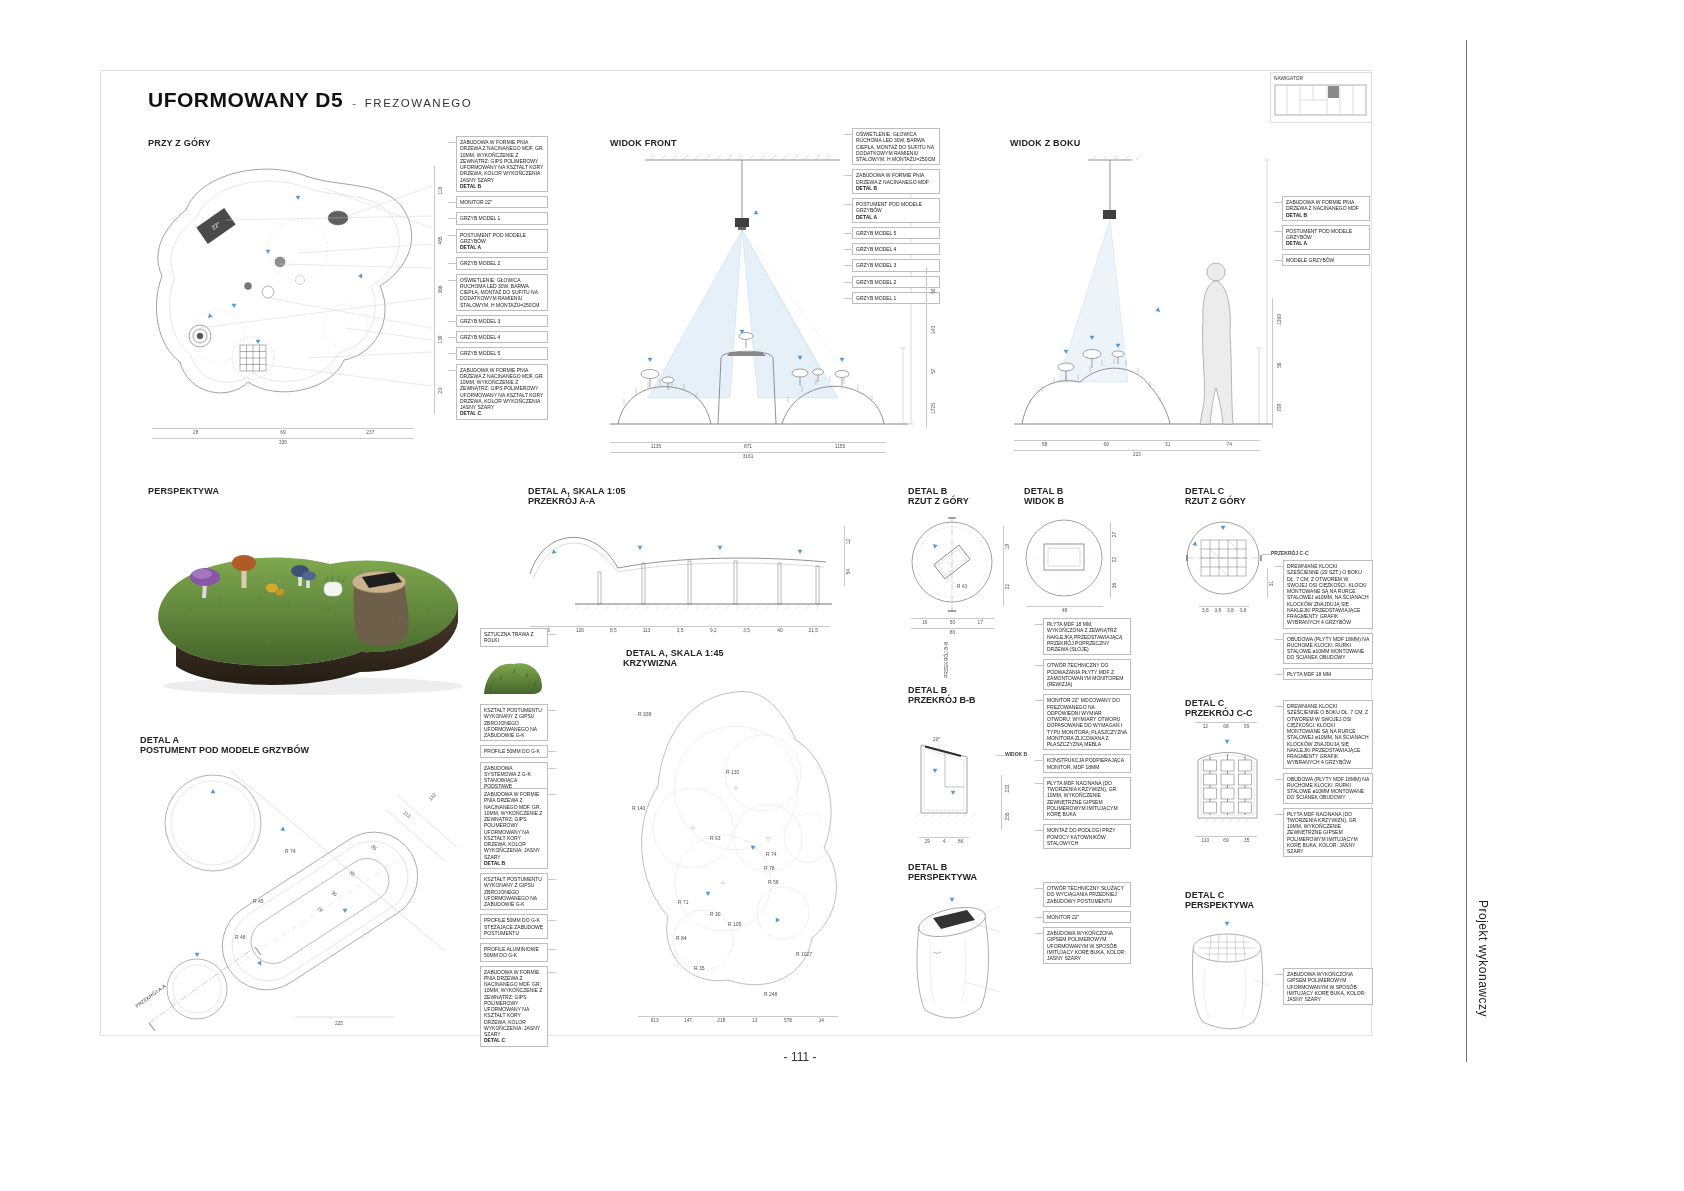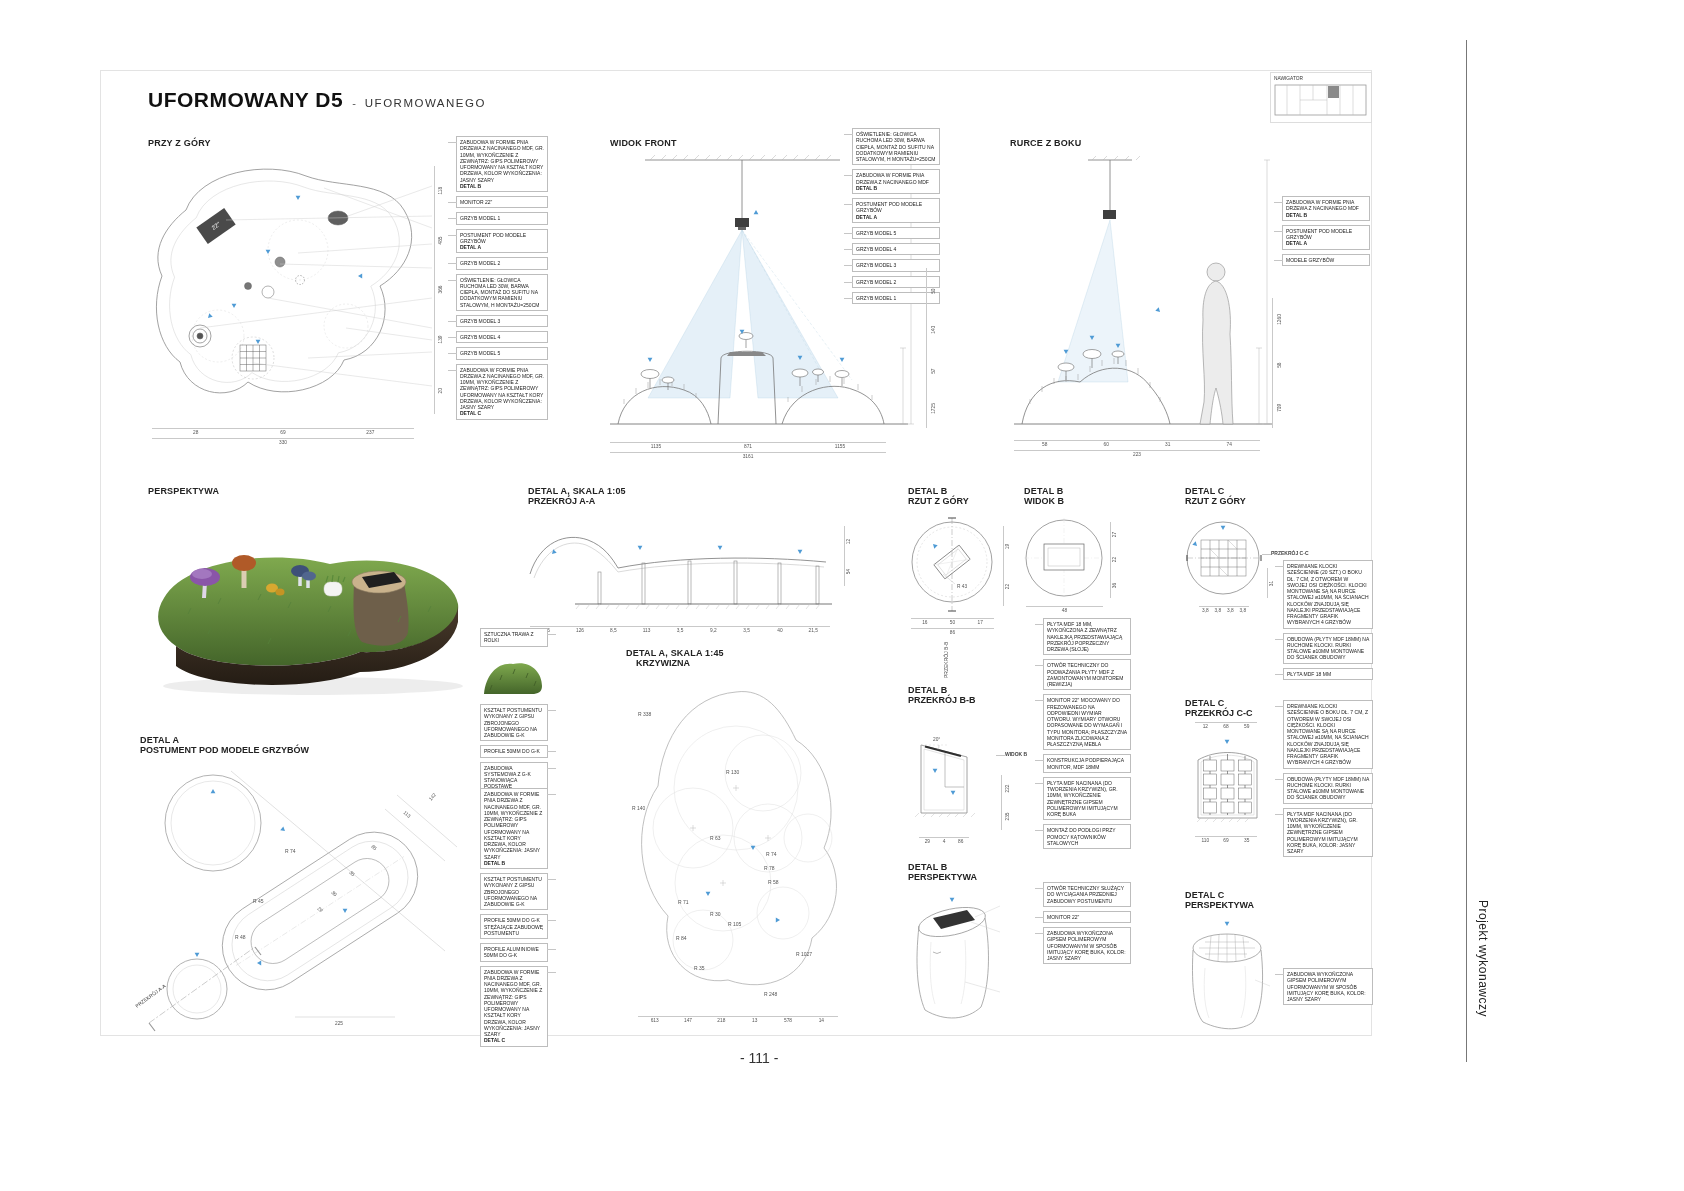--- a/index.html
+++ b/index.html
@@ -22,21 +22,21 @@
   .ann b{display:block;font-size:5px}
   .dimrow{position:absolute;display:flex;font-size:4.8px;color:#555;border-top:1px solid #c9c9c9;padding-top:1px}
   .dimrow span{flex:1;text-align:center}
   .dimtotal{position:absolute;font-size:4.8px;color:#555;text-align:center;border-top:1px solid #c9c9c9;padding-top:1px}
   .dimcol{position:absolute;display:flex;flex-direction:column;justify-content:space-around;font-size:4.8px;color:#555;border-left:1px solid #c9c9c9;padding-left:1px}
   .dimcol span{transform:rotate(-90deg);white-space:nowrap}
   .rlabel{position:absolute;font-size:5px;color:#444;white-space:nowrap}
   .rlabel.lead::before{content:"";position:absolute;left:-9px;top:4px;width:9px;height:1px;background:#c6c6c6}
   .vlabel{position:absolute;font-size:5px;color:#444;white-space:nowrap;transform:rotate(-90deg);transform-origin:left top}
   svg{overflow:visible;display:block}
-  .pageno{position:absolute;left:740px;top:1050px;width:120px;text-align:left;font-size:14px;color:#333}
+  .pageno{position:absolute;left:740px;top:1050px;width:120px;text-align:center;font-size:12px;color:#333}
   .side-label{position:absolute;left:1476px;top:900px;font-size:12px;color:#222;writing-mode:vertical-rl;letter-spacing:.5px}
   .side-rule{position:absolute;left:1466px;top:40px;width:1px;height:1022px;background:#777}
   .nav{position:absolute;left:1270px;top:72px;width:102px;border:1px solid #ddd;padding:3px}
   .nav .navlabel{font-size:4.8px;color:#333;margin-bottom:2px}
 </style>
 </head>
 <body>
 
 <div class="sheet">
   <div class="frame"></div>
@@ -51,21 +51,21 @@
       <linearGradient id="soil" x1="0" y1="0" x2="0" y2="1">
         <stop offset="0" stop-color="#4a3b2c"></stop>
           <stop offset="1" stop-color="#241c14"></stop>
       </linearGradient>
     </defs>
   </svg>
 
   <header class="hdr">
     <h1>UFORMOWANY D5</h1>
     <span class="dash">-</span>
-    <span class="sub">UFORMOWANEGO</span>
+    <span class="sub">FREZOWANEGO</span>
   </header>
 
   <div class="nav">
     <div class="navlabel">NAWIGATOR</div>
     <svg width="94" height="36" viewBox="0 0 94 36">
       <rect x="1" y="2" width="91" height="30" fill="none" stroke="#999" stroke-width="0.8"></rect>
       <path d="M13,2 V32 M26,2 V32 M39,2 V17 M53,2 V32 M66,2 V32 M79,2 V32 M26,17 H53" stroke="#bbb" stroke-width="0.5" fill="none"></path>
       <rect x="54" y="3" width="11" height="12" fill="#8a8a8a"></rect>
     </svg>
   </div>
@@ -204,21 +204,21 @@
     <div class="dimtotal" style="left:20px;top:314px;width:276px">3161</div>
     <div class="dimcol" style="left:336px;top:130px;height:160px">
         <span>50</span>
         <span>140</span>
         <span>57</span>
         <span>1725</span>
       </div>
   </section>
 
   <section class="sec" style="left:1000px;top:138px;width:372px;height:335px">
-    <h2 style="margin-left:10px">RURCE Z BOKU</h2>
+    <h2 style="margin-left:10px">WIDOK Z BOKU</h2>
     <svg class="abs" style="left:0;top:14px" width="285" height="300" viewBox="0 0 285 300">
       <path d="M88,8 H132" stroke="#777" stroke-width="0.8"></path>
       <path d="M92,8 l4,-4 m7,4 l4,-4 m7,4 l4,-4 m7,4 l4,-4 m7,4 l4,-4" stroke="#b5b5b5" stroke-width="0.5" fill="none"></path>
       <line x1="110" y1="8" x2="110" y2="58" stroke="#777" stroke-width="0.8"></line>
       <rect x="103" y="58" width="13" height="9" fill="#3f3f3f"></rect>
       <polygon points="110,68 58,230 128,230" fill="#cfe4f2" fill-opacity="0.4" stroke="#a9cbdf" stroke-width="0.3"></polygon>
       <line x1="14" y1="272" x2="272" y2="272" stroke="#777" stroke-width="0.9"></line>
       <path d="M22,272 C28,238 52,224 80,230 C102,210 134,212 150,234 C162,248 168,262 170,272" stroke="#777" stroke-width="0.8" fill="none"></path>
       <path stroke="#9a9a9a" stroke-width="0.5" fill="none" d="M30,252 v-5 M42,240 v-6 M54,232 v-6 M66,230 v-6 M78,228 v-6 M90,220 v-6 M102,214 v-6 M114,212 v-6 M126,214 v-6 M138,222 v-6 M150,236 v-6 M160,250 v-5"></path>
       <g stroke="#666" stroke-width="0.6" fill="#fff">
@@ -341,21 +341,21 @@
     <path d="M10,40 l2,-5 M20,30 l2,-5 M33,24 l2,-5 M46,28 l2,-5 M54,36 l2,-5" stroke="#3f5c26" stroke-width="0.8" fill="none"></path>
   </svg>
   <div class="ann-col rlead" style="left:480px;top:704px;width:68px">
       <div class="ann"><span>KSZTAŁT POSTUMENTU WYKONANY Z GIPSU ZBROJONEGO UFORMOWANEGO NA ZABUDOWIE G-K</span><b></b></div>
       <div class="ann"><span>PROFILE 50MM DO G-K</span><b></b></div>
       <div class="ann"><span>ZABUDOWA SYSTEMOWA Z G-K STANOWIĄCA PODSTAWĘ POSTUMENTU NA MODELE GRZYBÓW</span><b></b></div>
     </div>
 
   <section class="sec" style="left:618px;top:648px;width:250px;height:392px">
     <h2 style="margin-left:8px">DETAL A, SKALA 1:45</h2>
-    <div class="sub2" style="margin-left:18px">KRZYWIZNA</div>
+    <div class="sub2" style="margin-left:5px">KRZYWIZNA</div>
     <svg class="abs" style="left:0;top:30px" width="240" height="330" viewBox="0 0 240 330">
       <path d="M118,14 C72,18 44,58 40,108 C14,146 20,206 50,238 C42,278 72,308 110,302 C150,316 188,298 194,260 C222,238 226,196 206,170 C222,132 210,82 178,62 C164,32 146,10 118,14 Z" stroke="#b0b0b0" stroke-width="0.8" fill="none"></path>
       <g stroke="#dedede" stroke-width="0.5" fill="none">
         <circle cx="118" cy="110" r="62"></circle>
           <circle cx="75" cy="150" r="40"></circle>
         <circle cx="150" cy="160" r="34"></circle>
           <circle cx="105" cy="205" r="48"></circle>
         <circle cx="165" cy="235" r="26"></circle>
           <circle cx="85" cy="262" r="30"></circle>
         <circle cx="145" cy="95" r="38"></circle>

